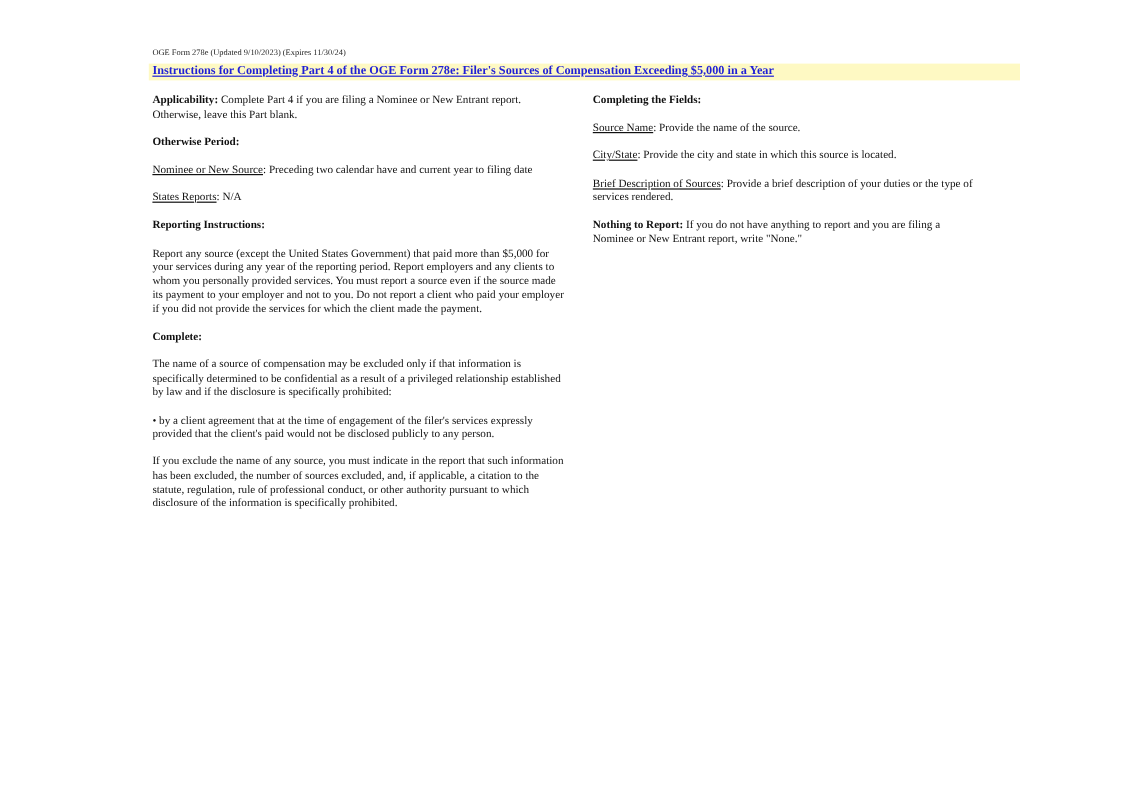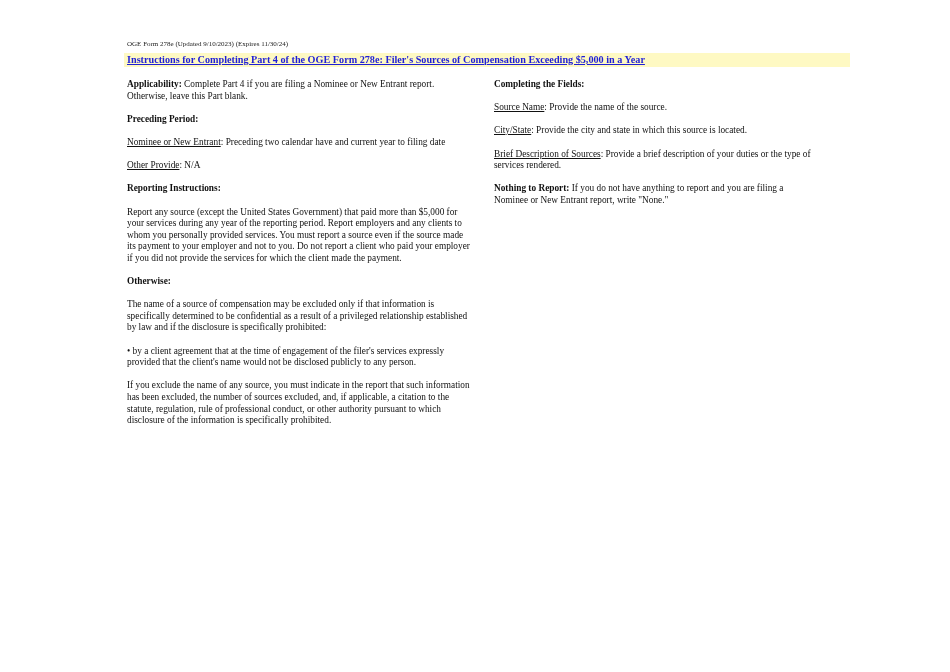--- a/index.html
+++ b/index.html
@@ -61,35 +61,35 @@
 
 <div class="form-id">OGE Form 278e (Updated 9/10/2023) (Expires 11/30/24)</div>
 
 <div class="title-bar">
   <a class="title-link">Instructions for Completing Part 4 of the OGE Form 278e: Filer's Sources of Compensation Exceeding $5,000 in a Year</a>
 </div>
 
 <div class="col col-left">
   <p><b>Applicability:</b><span> Complete Part 4 if you are filing a Nominee or New Entrant report.  Otherwise, leave this Part blank.</span></p>
 
-  <p><b>Preceding Period:</b></p>
+  <p><b>Otherwise Period:</b></p>
 
-  <p><span class="u">Nominee or New Entrant</span><span>: Preceding two calendar have and current year to filing date</span></p>
+  <p><span class="u">Nominee or New Source</span><span>: Preceding two calendar have and current year to filing date</span></p>
 
-  <p><span class="u">Other Provide</span><span>: N/A</span></p>
+  <p><span class="u">States Reports</span><span>: N/A</span></p>
 
   <p><b>Reporting Instructions:</b></p>
 
   <p>Report any source (except the United States Government) that paid more than $5,000 for your services during any year of the reporting period.  Report employers and any clients to whom you personally provided services.  You must report a source even if the source made its payment to your employer and not to you.  Do not report a client who paid your employer if you did not provide the services for which the client made the payment.</p>
 
-  <p><b>Otherwise:</b></p>
+  <p><b>Complete:</b></p>
 
   <p>The name of a source of compensation may be excluded only if that information is specifically determined to be confidential as a result of a privileged relationship established by law and if the disclosure is specifically prohibited:</p>
 
-  <p>• by a client agreement that at the time of engagement of the filer's services expressly provided that the client's name would not be disclosed publicly to any person.</p>
+  <p>• by a client agreement that at the time of engagement of the filer's services expressly provided that the client's paid would not be disclosed publicly to any person.</p>
 
   <p>If you exclude the name of any source, you must indicate in the report that such information has been excluded, the number of sources excluded, and, if applicable, a citation to the statute, regulation, rule of professional conduct, or other authority pursuant to which disclosure of the information is specifically prohibited.</p>
 </div>
 
 <div class="col col-right">
   <p><b>Completing the Fields:</b></p>
 
   <p><span class="u">Source Name</span><span>: Provide the name of the source.</span></p>
 
   <p><span class="u">City/State</span><span>: Provide the city and state in which this source is located.</span></p>

